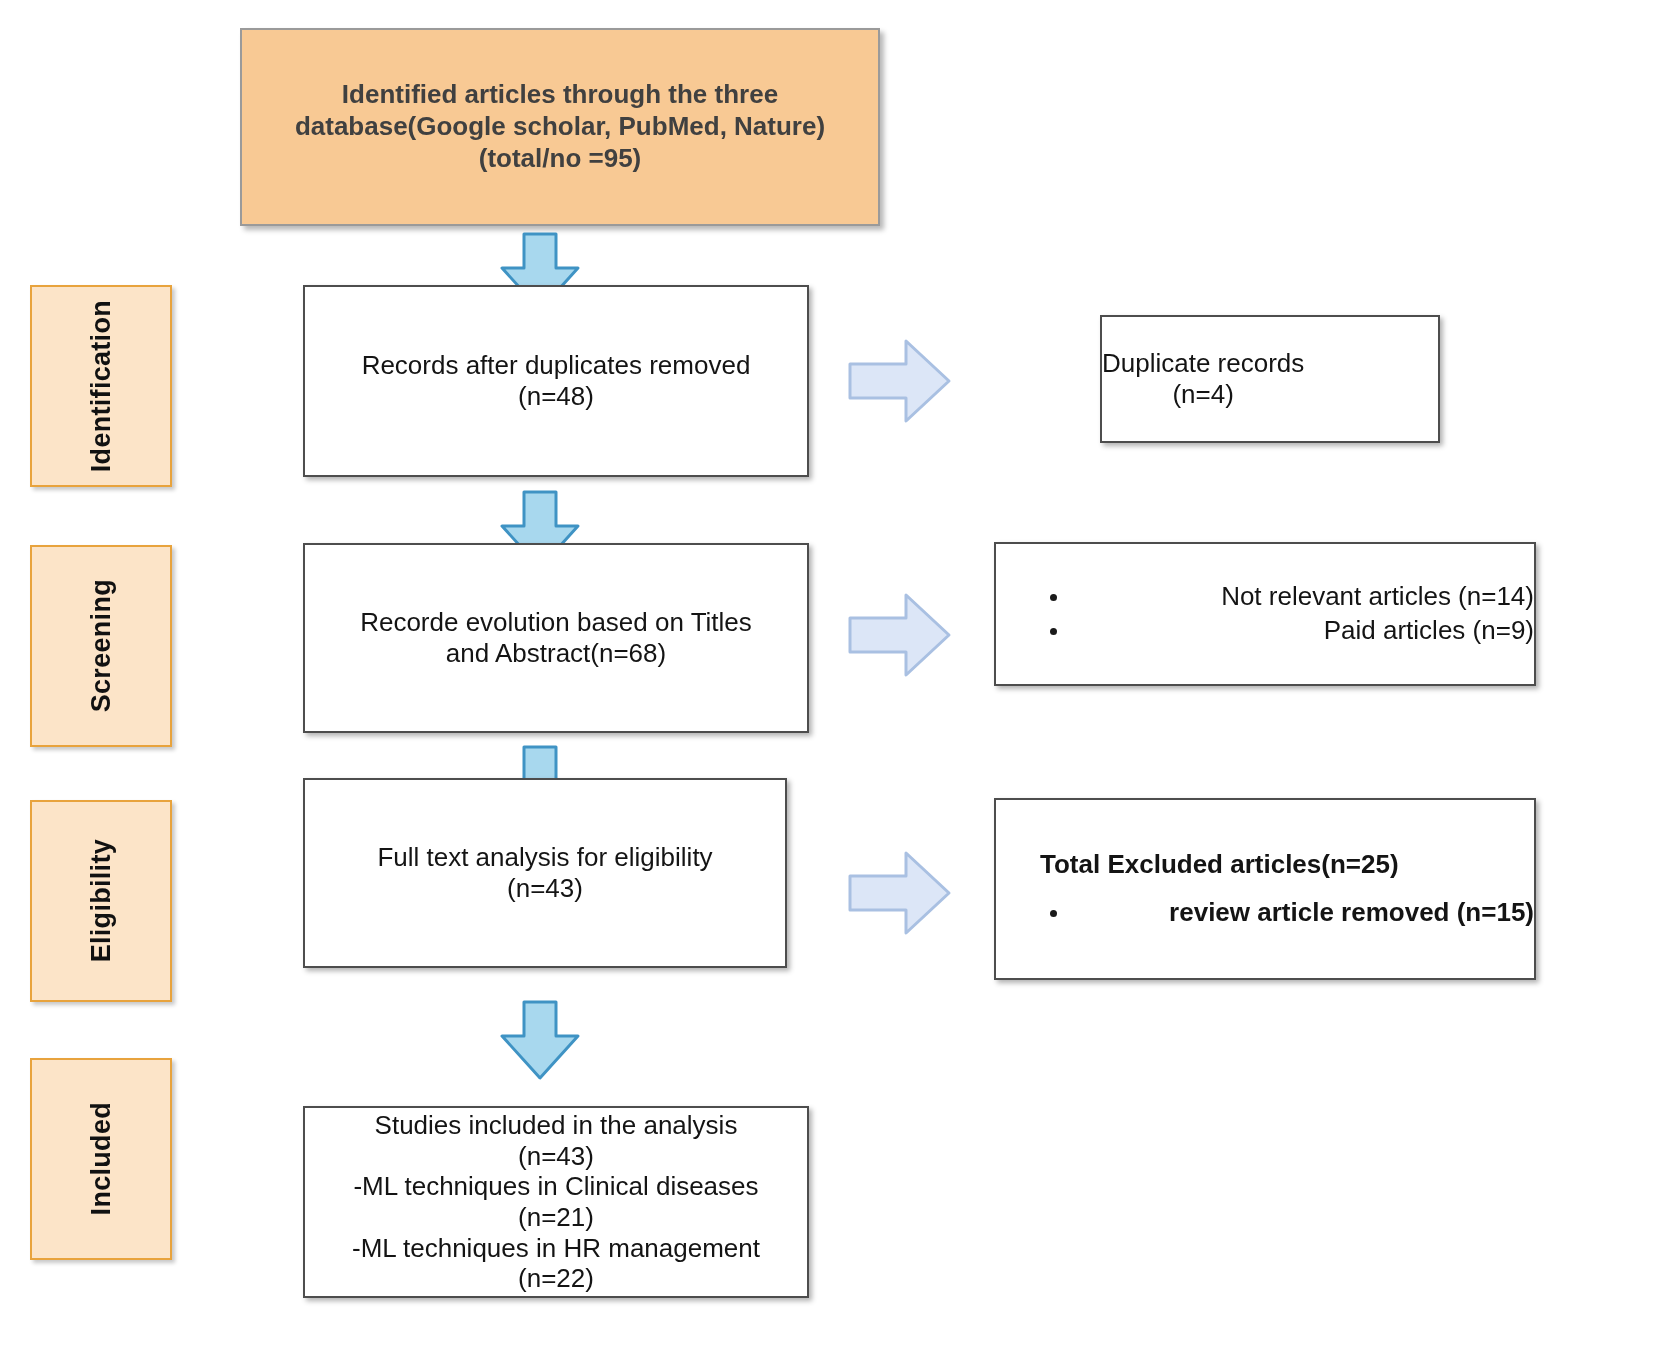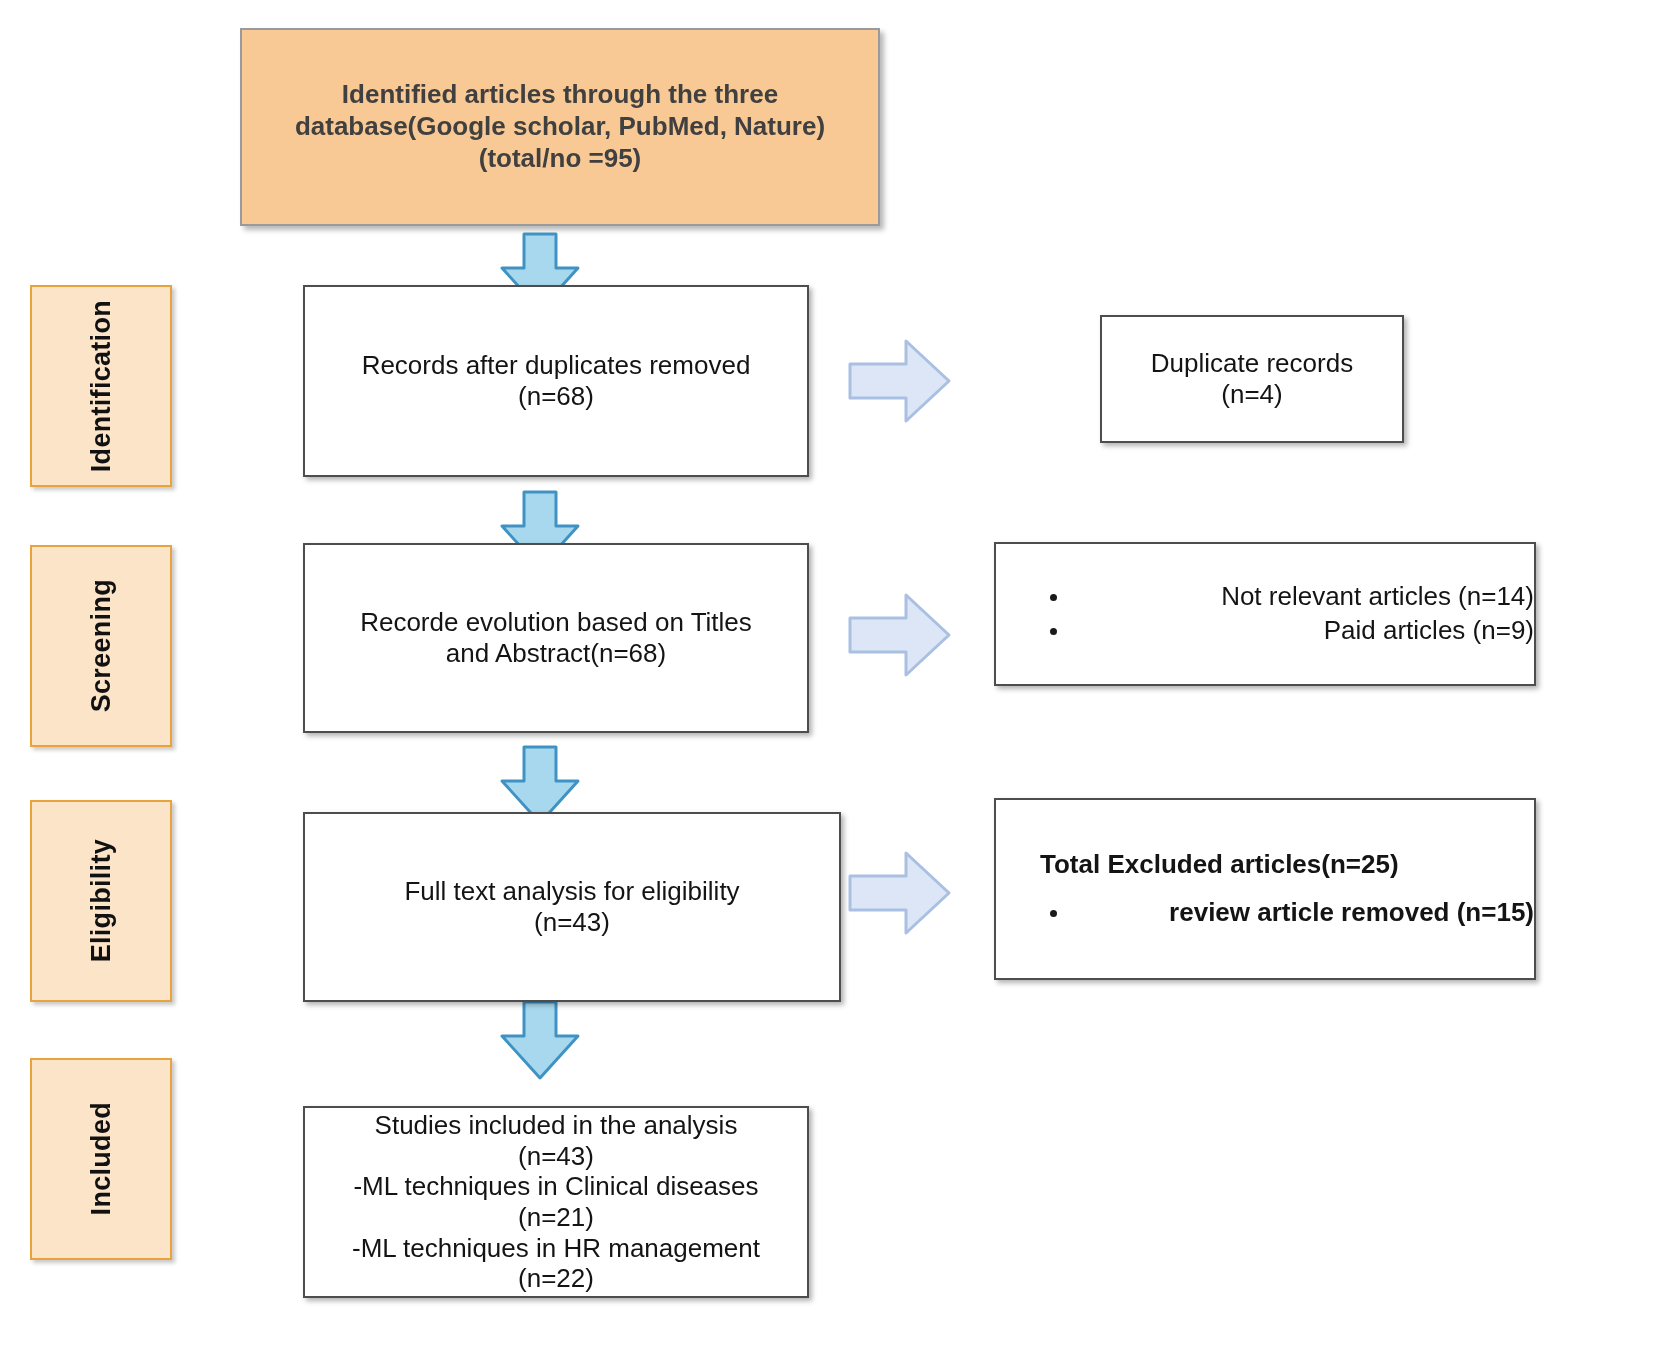--- a/index.html
+++ b/index.html
@@ -173,29 +173,29 @@
   <svg class="arrow-down" style="left:498px; top:745px;" width="84" height="80" viewBox="0 0 84 80">
     <polygon points="26,2 58,2 58,36 80,36 42,78 4,36 26,36" fill="#a8d8ee" stroke="#3f93c4" stroke-width="3" stroke-linejoin="round"></polygon>
   </svg>
 
   <svg class="arrow-down" style="left:498px; top:1000px;" width="84" height="80" viewBox="0 0 84 80">
     <polygon points="26,2 58,2 58,36 80,36 42,78 4,36 26,36" fill="#a8d8ee" stroke="#3f93c4" stroke-width="3" stroke-linejoin="round"></polygon>
   </svg>
 
   <div class="proc-box" style="left:303px; top:285px; width:506px; height:192px;">
     <div class="proc-text">Records after duplicates removed
-(n=68)</div>
+(n=48)</div>
   </div>
 
   <div class="proc-box" style="left:303px; top:543px; width:506px; height:190px;">
     <div class="proc-text">Recorde evolution based on Titles
 and Abstract(n=68)</div>
   </div>
 
-  <div class="proc-box" style="left:303px; top:812px; width:538px; height:190px;">
+  <div class="proc-box" style="left:303px; top:778px; width:484px; height:190px;">
     <div class="proc-text">Full text analysis for eligibility
 (n=43)</div>
   </div>
 
   <div class="proc-box" style="left:303px; top:1058px; width:506px; height:192px;margin-top:48px;">
     <div class="proc-text">Studies included in the analysis
 (n=43)
 -ML techniques in Clinical diseases
 (n=21)
 -ML techniques in HR management
@@ -207,21 +207,21 @@
   </svg>
 
   <svg class="arrow-right" style="left:848px; top:592px;" width="104" height="86" viewBox="0 0 104 86">
     <polygon points="2,26 58,26 58,3 101,43 58,83 58,60 2,60" fill="#dce6f7" stroke="#a9c0e2" stroke-width="3" stroke-linejoin="round"></polygon>
   </svg>
 
   <svg class="arrow-right" style="left:848px; top:850px;" width="104" height="86" viewBox="0 0 104 86">
     <polygon points="2,26 58,26 58,3 101,43 58,83 58,60 2,60" fill="#dce6f7" stroke="#a9c0e2" stroke-width="3" stroke-linejoin="round"></polygon>
   </svg>
 
-  <div class="excl-box" style="left:1100px; top:315px; width:304px; height:128px; align-items:center;">
+  <div class="excl-box" style="left:1100px; top:315px; width:340px; height:128px; align-items:flex-start;">
     <div class="excl-center">Duplicate records
 (n=4)</div>
   </div>
 
   <div class="excl-box" style="left:994px; top:542px; width:542px; height:144px;">
     <ul class="excl-list">
       <li>Not relevant articles (n=14)</li>
       <li>Paid articles (n=9)</li>
     </ul>
   </div>

